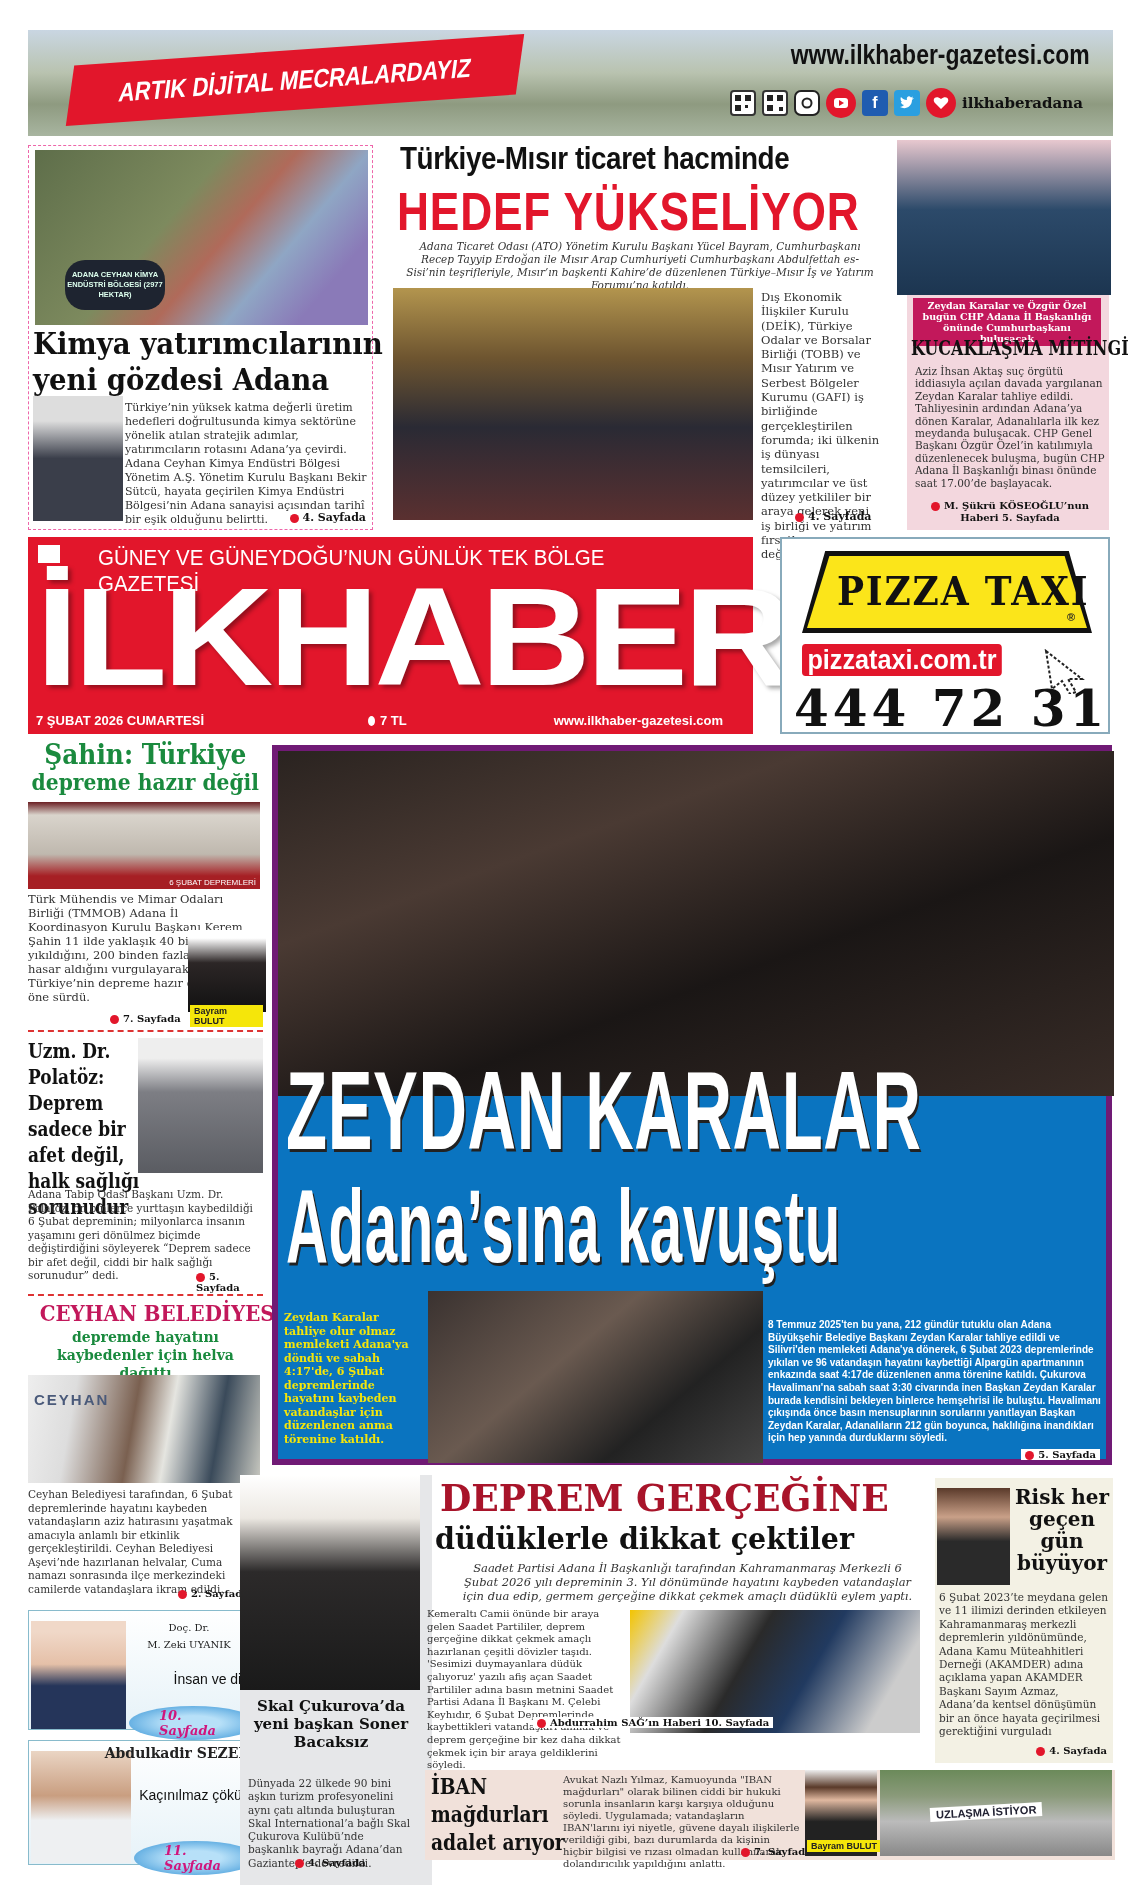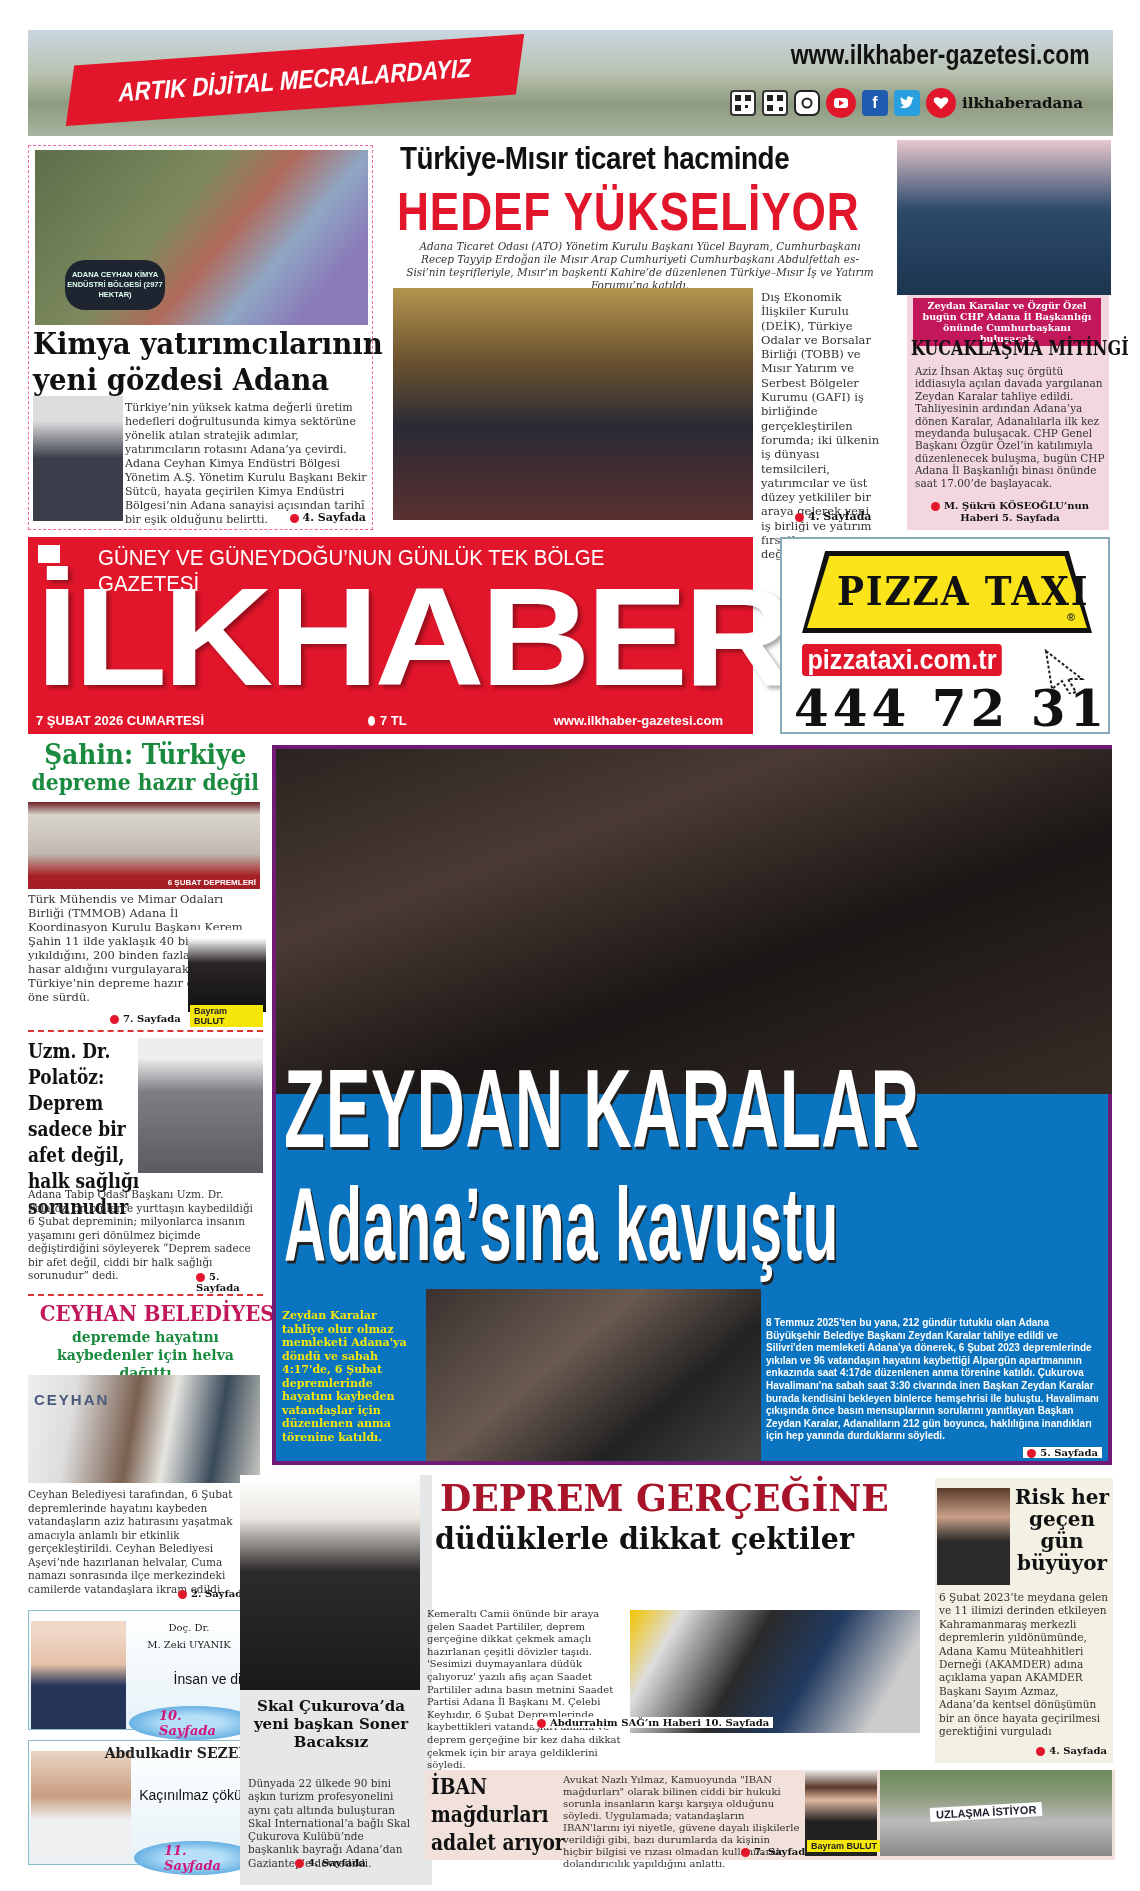--- a/index.html
+++ b/index.html
@@ -19,21 +19,21 @@
 #site{right:50px;top:40px;font:bold 27px "Liberation Sans",sans-serif;color:#111;transform:scaleX(.85);transform-origin:right}
 #social{left:730px;top:88px;display:flex;gap:6px;align-items:center}
 .sq{width:26px;height:26px;border-radius:4px;display:flex;align-items:center;justify-content:center;color:#fff;font:bold 16px "Liberation Sans",sans-serif}
 
 .bigblack{font-family:"DejaVu Serif",serif;font-weight:bold;color:#111}
 #mast{left:28px;top:537px;width:725px;height:197px;background:#e2162b}
 #mast-title{left:8px;top:30px;font:bold 140px "Liberation Sans",sans-serif;color:#fff;letter-spacing:-4px;transform:scaleX(1.09);transform-origin:left;line-height:140px;text-shadow:3px 3px 4px rgba(0,0,0,.35)}
 #mast-tag{left:70px;top:8px;font:22px "Liberation Sans",sans-serif;color:#fff;transform:scaleX(.93);transform-origin:left}
 .mast-foot{top:176px;font:bold 13px "Liberation Sans",sans-serif;color:#fff}
 #pizza{left:780px;top:537px;width:330px;height:197px;border:2px solid #8ab;background:#fff}
-#hero{left:272px;top:745px;width:840px;height:720px;background:#0a74c0;border:4px solid #701a75}
+#hero{left:272px;top:745px;width:840px;height:720px;background:#0a74c0;border:6px solid #701a75}
 #hero-photo{left:0;top:0;width:836px;height:345px;background:linear-gradient(160deg,#2a2320,#4a3a33 30%,#1a1615 60%,#382c27)}
 .hero-text{font:bold 112px "Liberation Sans",sans-serif;color:#fff;transform:scaleX(.6);transform-origin:left;white-space:nowrap;text-shadow:3px 3px 0 #222;letter-spacing:1px;line-height:110px}
 .colbox{border:1px solid #8bc;background:linear-gradient(180deg,#fff,#e6f2f8)}
 .oval{display:inline-block;background:radial-gradient(ellipse,#b7e0f8 30%,#2e8fd4 100%);border-radius:50%;padding:2px 30px;font:bold italic 13px "DejaVu Serif",serif;color:#d0157c}
 </style>
 </head>
 <body>
 
 <div id="banner" class="abs"></div>
 <div id="banner-red" class="abs">
@@ -131,21 +131,21 @@
   <div class="abs" style="left:262px;top:110px"><svg width="50" height="45">
         <path d="M2 2 L38 30 L24 30 L32 43 L26 45 L18 32 L8 40 Z" fill="#fff" stroke="#222" stroke-width="2" stroke-dasharray="3 2"></path>
       </svg></div>
   <div class="abs serif" style="left:12px;top:140px;font-weight:bold;font-size:50px;color:#111;letter-spacing:4px;white-space:nowrap">444 72 31</div>
 </div>
 
 <div class="abs" style="left:28px;top:740px;width:235px;height:292px">
   <div class="serif" style="font-weight:bold;font-size:27px;color:#1a8a3e;line-height:30px;white-space:nowrap;transform:scaleX(.92);transform-origin:left;text-align:center;width:255px">Şahin: Türkiye</div>
   <div class="serif" style="font-weight:bold;font-size:22px;color:#1a8a3e;line-height:24px;white-space:nowrap;transform:scaleX(.92);transform-origin:left;text-align:center;width:255px">depreme hazır değil</div>
   <div class="abs" style="left:0;top:62px;width:232px;height:87px;background:linear-gradient(180deg,#6b2024 0,#d9d4cc 15%,#bfb8ae 60%,#a61f24 85%)">
-    <div class="abs sans" style="left:0;bottom:2px;width:232px;font-size:8px;font-weight:bold;color:#fff;text-align:right;padding-right:4px">6 ŞUBAT DEPREMLERİ</div>
+    <div class="abs sans" style="left:0;bottom:2px;width:232px;font-size:8px;font-weight:normal;color:#fff;text-align:right;padding-right:4px">6 ŞUBAT DEPREMLERİ</div>
   </div>
   <div class="abs serif" style="left:0;top:152px;width:232px;font-size:11.5px;line-height:14px;color:#333">Türk Mühendis ve Mimar Odaları Birliği (TMMOB) Adana İl Koordinasyon Kurulu Başkanı Kerem Şahin 11 ilde yaklaşık 40 bin bina yıkıldığını, 200 binden fazlası ise ağır hasar aldığını vurgulayarak, Türkiye’nin depreme hazır olmadığını öne sürdü.</div>
   <div class="abs" style="left:160px;top:190px;width:78px;height:82px;background:linear-gradient(180deg,#fff 10%,#2c2626 40%,#111)"></div>
   <div class="abs sans" style="left:162px;top:265px;background:#f5e60a;font-size:9px;font-weight:bold;padding:1px 4px">Bayram BULUT</div>
   <div class="abs ref" style="left:82px;top:273px;font-size:10px"><span class="dot"></span><span>7. Sayfada</span></div>
 </div>
 <div class="abs dashed-b" style="left:28px;top:1030px;width:235px"></div>
 
 <div class="abs" style="left:28px;top:1038px;width:235px;height:255px">
   <div class="abs" style="left:110px;top:0;width:125px;height:135px;background:linear-gradient(180deg,#eee 15%,#7d7e84 40%,#5a5c62)"></div>
@@ -194,20 +194,21 @@
 <div class="abs" style="left:240px;top:1475px;width:192px;height:410px;background:#e6e7e9">
   <div class="abs" style="left:0;top:0;width:180px;height:215px;background:linear-gradient(180deg,#fff 0,#ece8e2 20%,#2c2a2a 45%,#1a1a1a)"></div>
   <div class="abs serif" style="left:6px;top:222px;width:170px;text-align:center;font-weight:bold;font-size:15px;line-height:18px;color:#111">Skal Çukurova’da yeni başkan Soner Bacaksız</div>
   <div class="abs serif" style="left:8px;top:302px;width:166px;font-size:10.5px;line-height:13.3px;color:#333">Dünyada 22 ülkede 90 bini aşkın turizm profesyonelini aynı çatı altında buluşturan Skal International’a bağlı Skal Çukurova Kulübü’nde başkanlık bayrağı Adana’dan Gaziantep’e devredildi.</div>
   <div class="abs ref" style="left:55px;top:382px;font-size:10px"><span class="dot"></span><span>4. Sayfada</span></div>
 </div>
 
 <div class="abs" style="left:425px;top:1475px;width:495px;height:285px">
   <div class="abs serif" style="left:15px;top:0;font-weight:bold;font-size:38px;color:#a8142a;white-space:nowrap;transform:scaleX(.95);transform-origin:left">DEPREM GERÇEĞİNE</div>
   <div class="abs serif" style="left:10px;top:46px;font-weight:bold;font-size:30px;color:#111;white-space:nowrap;transform:scaleX(.95);transform-origin:left">düdüklerle dikkat çektiler</div>
+  <div class="abs serif" style="left:30px;top:86px;width:465px;font-style:italic;font-size:11.5px;line-height:14px;color:#333;text-align:center">Saadet Partisi Adana İl Başkanlığı tarafından Kahramanmaraş Merkezli 6 Şubat 2026 yılı depreminin 3. Yıl dönümünde hayatını kaybeden vatandaşlar için dua edip, germem gerçeğine dikkat çekmek amaçlı düdüklü eylem yaptı.</div>
   <div class="abs serif" style="left:2px;top:133px;width:200px;font-size:10px;line-height:12.6px;color:#333">Kemeraltı Camii önünde bir araya gelen Saadet Partililer, deprem gerçeğine dikkat çekmek amaçlı hazırlanan çeşitli dövizler taşıdı. 'Sesimizi duymayanlara düdük çalıyoruz' yazılı afiş açan Saadet Partililer adına basın metnini Saadet Partisi Adana İl Başkanı M. Çelebi Keyhıdır, 6 Şubat Depremlerinde kaybettikleri vatandaşları anmak ve deprem gerçeğine bir kez daha dikkat çekmek için bir araya geldiklerini söyledi.</div>
   <div class="abs" style="left:205px;top:135px;width:290px;height:123px;background:linear-gradient(120deg,#f3c400 0,#ddd 15%,#2a2a2a 40%,#213a60 60%,#ccc 85%)"></div>
   <div class="abs ref" style="left:108px;top:242px;background:#fff;padding:0 4px;font-size:10px"><span class="dot"></span><span>Abdurrahim SAĞ’ın Haberi 10. Sayfada</span></div>
 </div>
 
 <div class="abs" style="left:935px;top:1478px;width:178px;height:285px;background:#f3f1e4">
   <div class="abs" style="left:2px;top:10px;width:73px;height:97px;background:linear-gradient(180deg,#5a3a2a 0,#c9a088 30%,#2a2a2a 55%)"></div>
   <div class="abs bigblack" style="left:78px;top:8px;width:98px;text-align:center;font-size:20px;line-height:22px">Risk her geçen gün büyüyor</div>
   <div class="abs serif" style="left:4px;top:113px;width:172px;font-size:10.5px;line-height:13.4px;color:#333">6 Şubat 2023’te meydana gelen ve 11 ilimizi derinden etkileyen Kahramanmaraş merkezli depremlerin yıldönümünde, Adana Kamu Müteahhitleri Derneği (AKAMDER) adına açıklama yapan AKAMDER Başkanı Sayım Azmaz, Adana’da kentsel dönüşümün bir an önce hayata geçirilmesi gerektiğini vurguladı</div>
   <div class="abs ref" style="right:6px;top:267px;font-size:10px"><span class="dot"></span><span>4. Sayfada</span></div>

